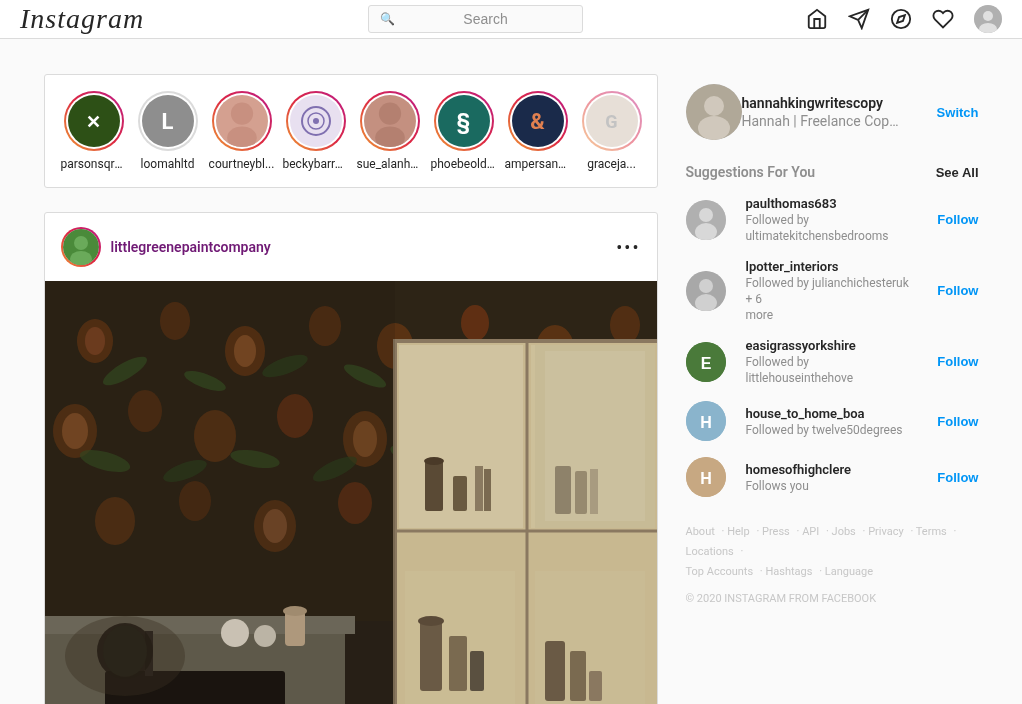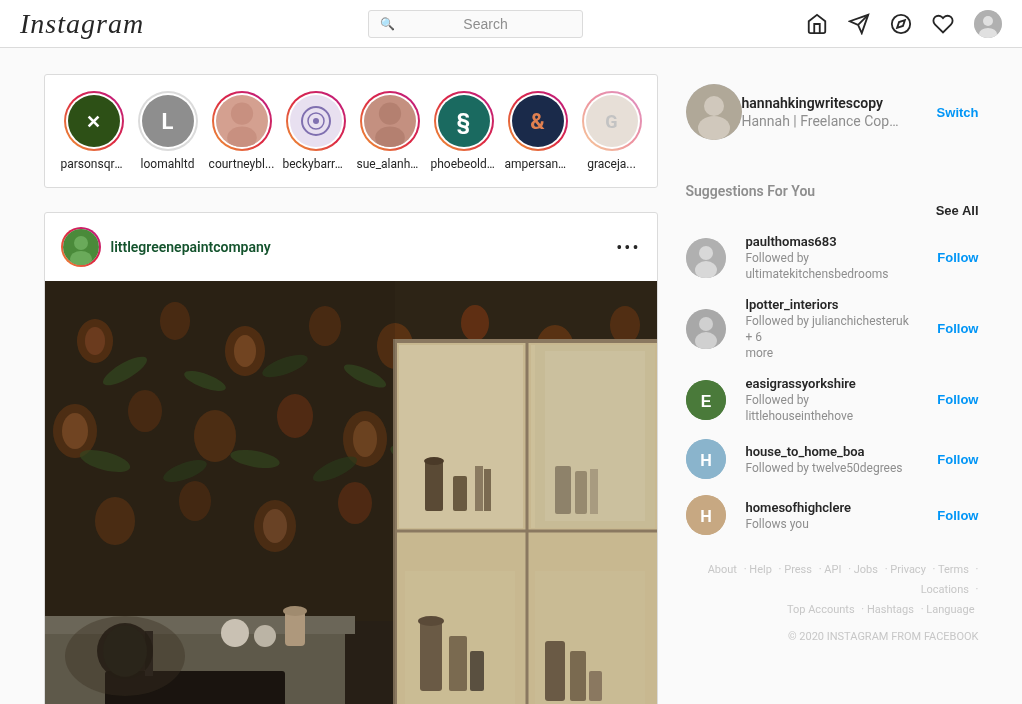--- a/index.html
+++ b/index.html
@@ -2,21 +2,21 @@
 <html><head>
   <meta charset="utf-8">
   <style>
     * { box-sizing: border-box; margin: 0; padding: 0; }
     body { font-family: -apple-system, BlinkMacSystemFont, 'Segoe UI', Roboto, Helvetica, Arial, sans-serif; background: #fafafa; color: #262626; font-size: 14px; }
     
     
     .header {
       background: #fff;
       border-bottom: 1px solid #dbdbdb;
-      height: 48px;
+      height: 39px;
       display: flex;
       align-items: center;
       justify-content: space-between;
       padding: 0 20px;
       position: fixed;
       top: 0; left: 0; right: 0;
       z-index: 100;
     }
     .header-logo {
       font-family: 'Billabong', cursive;
@@ -173,21 +173,21 @@
     .post-user-avatar-inner {
       width: 100%;
       height: 100%;
       border-radius: 50%;
       background: #c7c7c7;
       overflow: hidden;
     }
     .post-username {
       font-weight: 600;
       font-size: 14px;
-      color: #14532d;
+      color: #701a75;
     }
     .post-more-icon {
       font-size: 18px;
       cursor: pointer;
       color: #262626;
       letter-spacing: 2px;
     }
     .post-image {
       width: 100%;
       height: 480px;
@@ -256,21 +256,20 @@
       color: #8e8e8e;
     }
     .see-all-btn {
       font-weight: 600;
       font-size: 13px;
       color: #262626;
       cursor: pointer;
       background: none;
       border: none;
       padding: 0;
-      margin-top: 39px;
     }
     .suggestion-item {
       display: flex;
       align-items: center;
       gap: 20px;
       margin-bottom: 16px;
     }
     .suggestion-avatar {
       width: 40px;
       height: 40px;
@@ -309,21 +308,20 @@
       padding: 0;
       flex-shrink: 0;
     }
 
     
     .footer-links {
       margin-top: 25px;
       font-size: 11px;
       color: #c7c7c7;
       line-height: 1.8;
-      text-align: right;
     }
     .footer-links a {
       color: #c7c7c7;
       text-decoration: none;
       margin-right: 4px;
     }
     .footer-copyright {
       margin-top: 8px;
       font-size: 11px;
       color: #c7c7c7;

